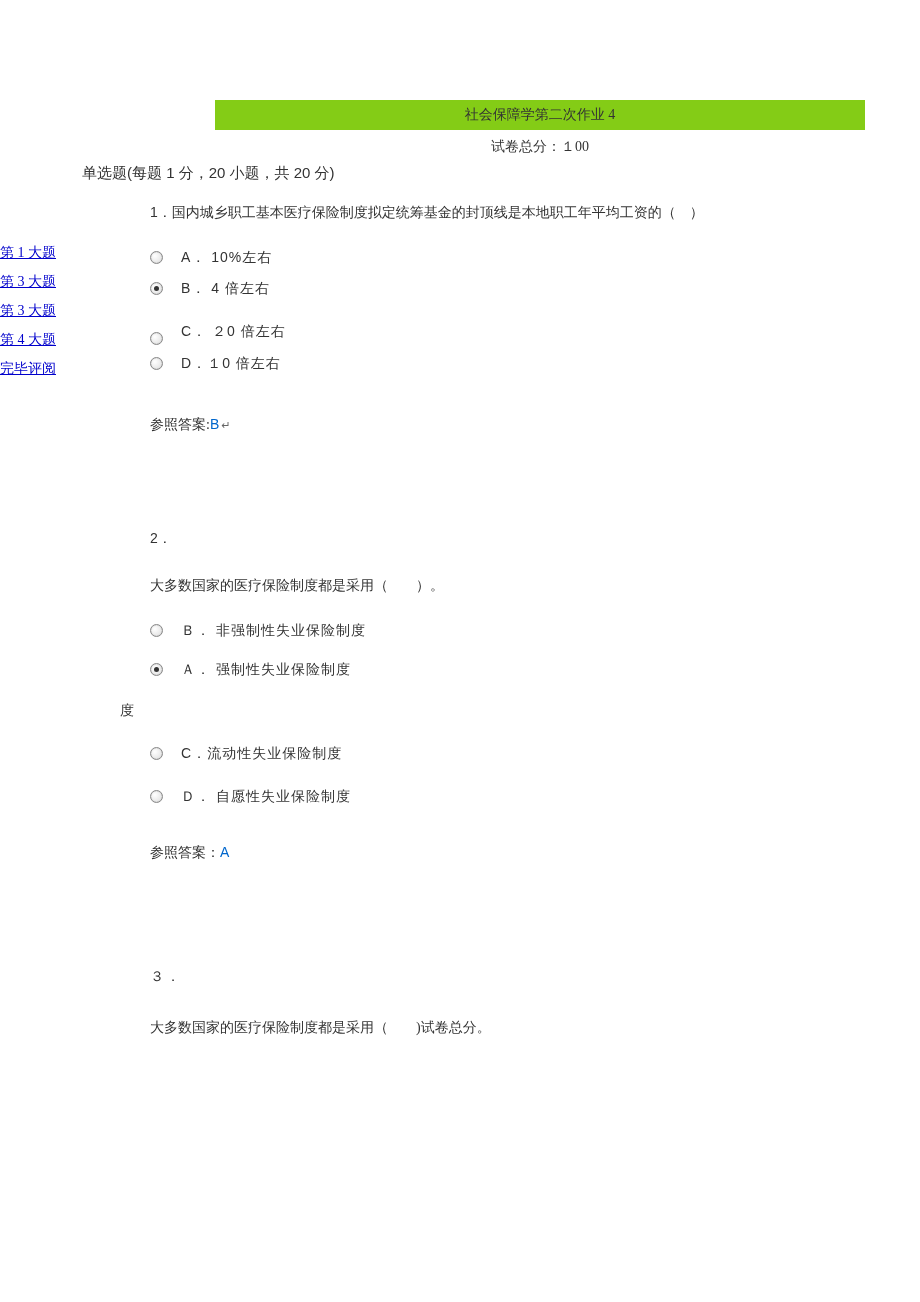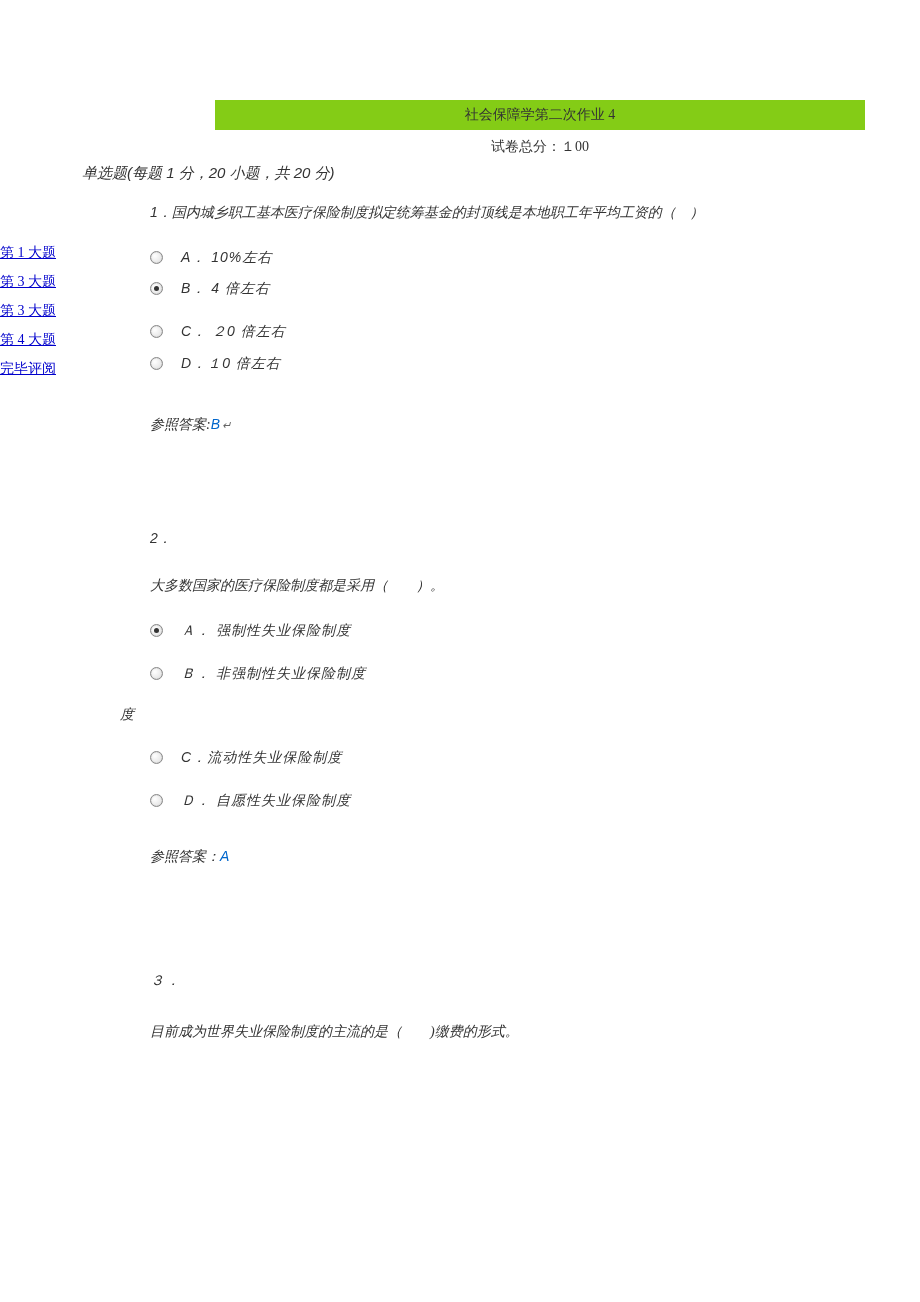--- a/index.html
+++ b/index.html
@@ -29,21 +29,20 @@
       color: #0000cc;
       text-decoration: underline;
       margin-bottom: 11px;
       font-size: 14px;
       white-space: nowrap;
     }
     .main {
       flex: 1;
       padding-left: 10px;
       padding-right: 100px;
-      font-style: italic;
     }
     .title-bar {
       background: #84cc16;
       text-align: center;
       padding: 6px 0;
       font-size: 14px;
       margin: 0 90px 0 0;
       margin-left: -60px;
       width: 650px;
     }
@@ -153,21 +152,21 @@
       <div class="option-text-wrap">
         <div class="option-row">
           <span class="radio"></span>
           <span class="option-label"><span>A．</span> <span>10%左右</span></span>
         </div>
         <div style="margin-top:-8px;margin-bottom:10px;"></div>
         <div class="option-row">
           <span class="radio selected"></span>
           <span class="option-label"><span>B．</span><span> 4 倍左右</span></span>
         </div>
-        <div class="option-row" style="margin-top:18px;">
+        <div class="option-row" style="margin-top:18px;align-items:flex-end;">
           <span class="radio"></span>
           <span class="option-label"><span>C．</span> <span>２0 倍左右</span></span>
         </div>
         <div style="margin-top:-8px;margin-bottom:10px;"></div>
         <div class="option-row">
           <span class="radio"></span>
           <span class="option-label"><span>D．</span><span>１0 倍左右</span></span>
         </div>
       </div>
 
@@ -176,45 +175,45 @@
       </div>
     </div>
 
     <div class="question" style="margin-top:90px;">
       <div class="question-text">
         <div class="q-num" style="margin-bottom:20px;">2．</div>
         <div>大多数国家的医疗保险制度都是采用（　　）。</div>
       </div>
 
       <div class="option-text-wrap">
+        <div class="option-row" style="margin-top:18px;">
+          <span class="radio"></span>
+          <span class="option-label"><span>Ｂ．</span> <span>非强制性失业保险制度</span></span>
+        </div>
         <div class="option-row">
           <span class="radio selected"></span>
           <span class="option-label"><span>Ａ．</span> <span>强制性失业保险制度</span></span>
-        </div>
-        <div class="option-row" style="margin-top:18px;">
-          <span class="radio"></span>
-          <span class="option-label"><span>Ｂ．</span> <span>非强制性失业保险制度</span></span>
         </div>
         <div style="margin-left:-30px;margin-bottom:14px;">度</div>
         <div class="option-row">
           <span class="radio"></span>
           <span class="option-label"><span>C．</span><span>流动性失业保险制度</span></span>
         </div>
         <div class="option-row" style="margin-top:18px;">
           <span class="radio"></span>
           <span class="option-label"><span>Ｄ．</span><span> 自愿性失业保险制度</span></span>
         </div>
       </div>
 
       <div class="answer" style="margin-top:35px;">
         <span>参照答案：</span><span class="answer-value">A</span>
       </div>
     </div>
 
     <div class="question" style="margin-top:100px;">
       <div class="question-text">
         <div class="q-num" style="margin-bottom:24px;letter-spacing:2px;">３．</div>
-        <div>目前成为世界失业保险制度的主流的是（　　)缴费的形式。</div>
+        <div>大多数国家的医疗保险制度都是采用（　　)试卷总分。</div>
       </div>
     </div>
 
   </div>
 </div>
 
 </body></html>

